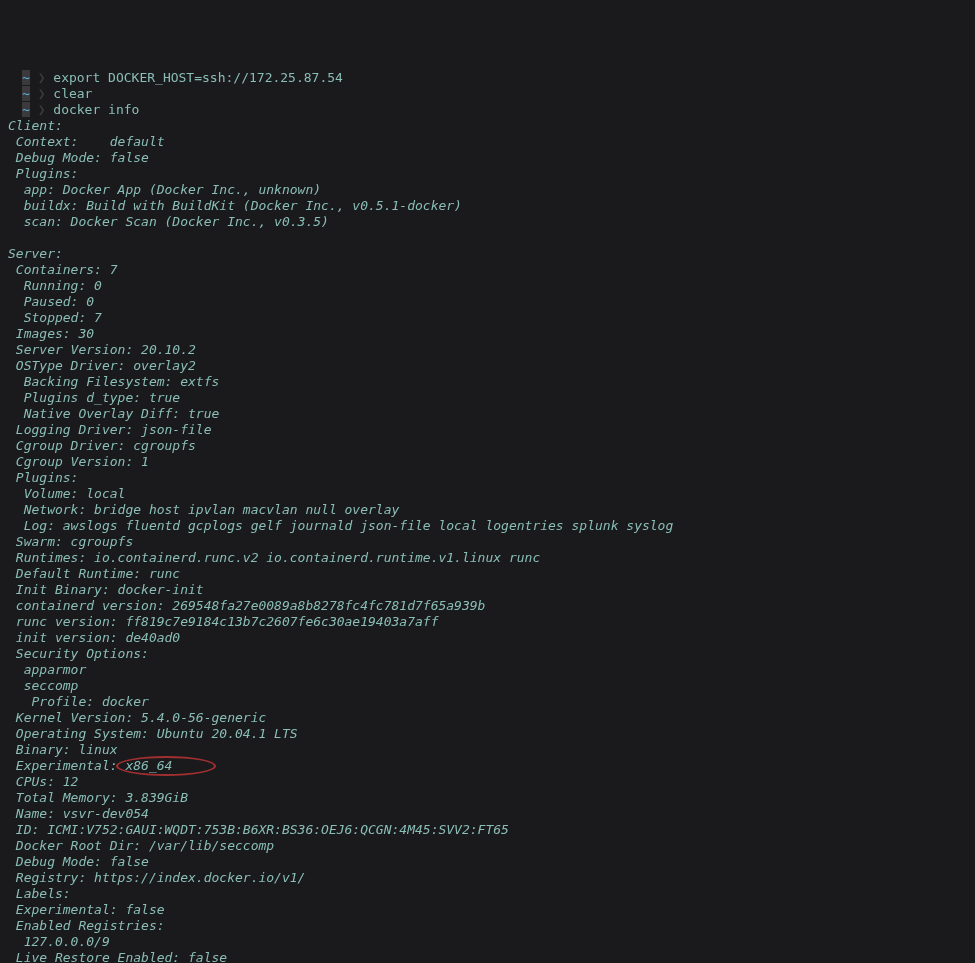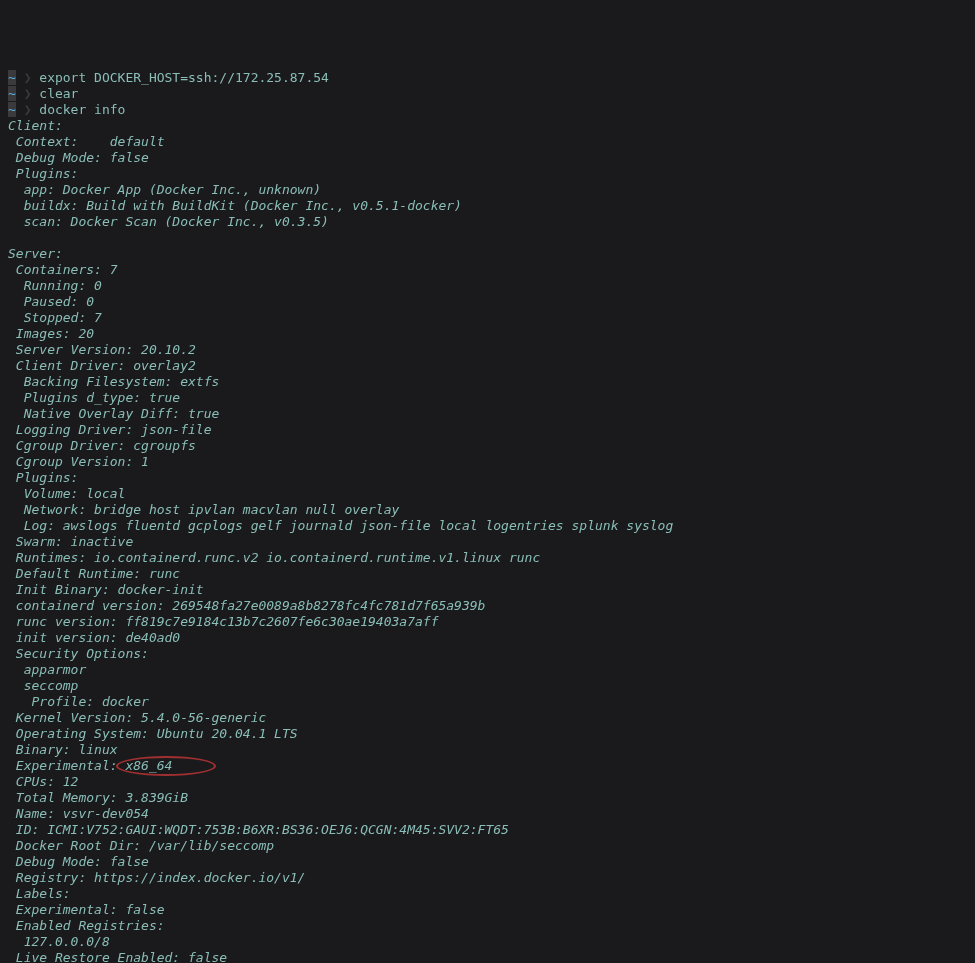--- a/index.html
+++ b/index.html
@@ -12,20 +12,21 @@
       color: #c5c8c6;
       font-family: 'Menlo', 'Monaco', 'Consolas', monospace;
       font-size: 13px;
       line-height: 16px;
       padding: 6px 8px;
       white-space: pre;
       position: relative;
     }
     .prompt-line {
       display: block;
+      margin-left: 14px;
     }
     .tilde {
       color: #5fafd7;
       background: #3a3a3d;
     }
     .arrow {
       color: #3a3a3d;
     }
     .cmd {
       color: #8abeb7;
@@ -57,34 +58,34 @@
 <span class="out"> Debug Mode: false</span>
 <span class="out"> Plugins:</span>
 <span class="out">  app: Docker App (Docker Inc., unknown)</span>
 <span class="out">  buildx: Build with BuildKit (Docker Inc., v0.5.1-docker)</span>
 <span class="out">  scan: Docker Scan (Docker Inc., v0.3.5)</span>
 <span class="spacer"></span><span class="out">Server:</span>
 <span class="out"> Containers: 7</span>
 <span class="out">  Running: 0</span>
 <span class="out">  Paused: 0</span>
 <span class="out">  Stopped: 7</span>
-<span class="out"> Images: 20</span>
+<span class="out"> Images: 30</span>
 <span class="out"> Server Version: 20.10.2</span>
-<span class="out"> Client Driver: overlay2</span>
+<span class="out"> OSType Driver: overlay2</span>
 <span class="out">  Backing Filesystem: extfs</span>
 <span class="out">  Plugins d_type: true</span>
 <span class="out">  Native Overlay Diff: true</span>
 <span class="out"> Logging Driver: json-file</span>
 <span class="out"> Cgroup Driver: cgroupfs</span>
 <span class="out"> Cgroup Version: 1</span>
 <span class="out"> Plugins:</span>
 <span class="out">  Volume: local</span>
 <span class="out">  Network: bridge host ipvlan macvlan null overlay</span>
 <span class="out">  Log: awslogs fluentd gcplogs gelf journald json-file local logentries splunk syslog</span>
-<span class="out"> Swarm: inactive</span>
+<span class="out"> Swarm: cgroupfs</span>
 <span class="out"> Runtimes: io.containerd.runc.v2 io.containerd.runtime.v1.linux runc</span>
 <span class="out"> Default Runtime: runc</span>
 <span class="out"> Init Binary: docker-init</span>
 <span class="out"> containerd version: 269548fa27e0089a8b8278fc4fc781d7f65a939b</span>
 <span class="out"> runc version: ff819c7e9184c13b7c2607fe6c30ae19403a7aff</span>
 <span class="out"> init version: de40ad0</span>
 <span class="out"> Security Options:</span>
 <span class="out">  apparmor</span>
 <span class="out">  seccomp</span>
 <span class="out">   Profile: docker</span>
@@ -95,21 +96,21 @@
 <span class="out"> CPUs: 12</span>
 <span class="out"> Total Memory: 3.839GiB</span>
 <span class="out"> Name: vsvr-dev054</span>
 <span class="out"> ID: ICMI:V752:GAUI:WQDT:753B:B6XR:BS36:OEJ6:QCGN:4M45:SVV2:FT65</span>
 <span class="out"> Docker Root Dir: /var/lib/seccomp</span>
 <span class="out"> Debug Mode: false</span>
 <span class="out"> Registry: https://index.docker.io/v1/</span>
 <span class="out"> Labels:</span>
 <span class="out"> Experimental: false</span>
 <span class="out"> Enabled Registries:</span>
-<span class="out">  127.0.0.0/8</span>
+<span class="out">  127.0.0.0/9</span>
 <span class="out"> Live Restore Enabled: false</span>
 
 
 </div>
 
 <div class="highlight-oval" id="highlight" style="top: 756px; left: 116px;"></div>
 
 
 
 

